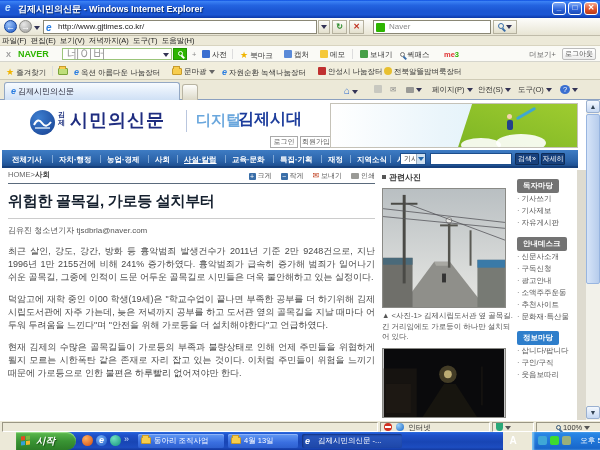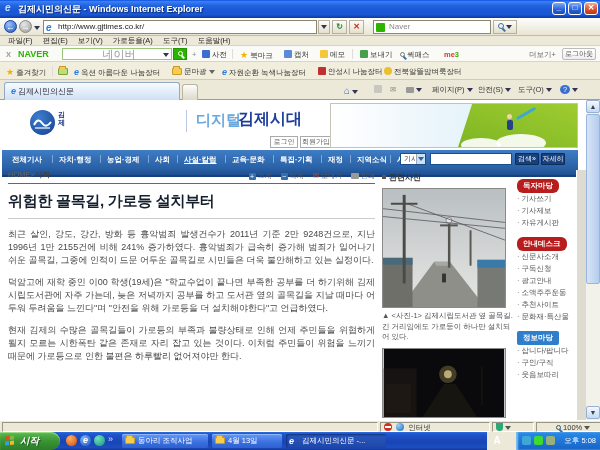--- a/index.html
+++ b/index.html
@@ -30,29 +30,29 @@
   .small-btn { position:absolute; top:2px; height:14px; border:1px solid #b5b19e; background:linear-gradient(#fcfcf9,#e3e0cd);
     font-size:8px; text-align:center; line-height:12px; }
   .search-field { position:absolute; left:373px; top:2px; width:118px; height:14px; background:#fff; border:1px solid #8a8775;
     font-size:8px; line-height:12px; color:#8a8a8a; padding-left:15px; }
   .naver-sq { position:absolute; left:2px; top:2px; width:9px; height:9px; background:#2db400; border-radius:1px; }
   .mag { position:relative; display:inline-block; width:6px; height:6px; border:1.5px solid #3a6ea8; border-radius:50%; }
   .mag::after { content:""; position:absolute; width:4px; height:1.5px; background:#3a6ea8; transform:rotate(45deg); right:-3px; bottom:-2px; }
 
   .menubar { position:absolute; left:0; top:36px; width:600px; height:10px; background:#ece9d8; border-bottom:1px solid #d8d4c0;
     font-size:7.5px; color:#222; }
-  .menubar span { margin-left:8px; }
+  .menubar span { margin-left:2px; }
 
   .naverbar { position:absolute; left:0; top:46px; width:600px; height:16px; background:#fafaf6; border-bottom:1px solid #d5d5cd;
     font-size:7.5px; color:#333; }
   .nb-item { position:absolute; top:4px; white-space:nowrap; }
   .nb-ic { display:inline-block; width:8px; height:8px; vertical-align:-1px; margin-right:2px; border-radius:1px; }
   .vsep { position:absolute; top:3px; width:1px; height:10px; background:#ddd; }
   .naver-combo { position:absolute; left:62px; top:2px; width:110px; height:12px; border:1px solid #9bc57a; background:#fff;
-    font-size:11px; color:#999; line-height:10px; padding-left:4px;text-align:center; }
+    font-size:13px; color:#999; line-height:10px; padding-left:4px; }
   .naver-go { position:absolute; left:173px; top:2px; width:14px; height:12px; background:#2db400; border:1px solid #219400; text-align:center; }
   .naver-go .mag{ border-color:#fff; width:5px; height:5px; }
   .naver-go .mag::after{ background:#fff; }
   .logout-btn { position:absolute; right:4px; top:2px; width:34px; height:12px; border:1px solid #bbb; background:linear-gradient(#fff,#eee);
     font-size:7px; text-align:center; line-height:10px; color:#555; border-radius:2px; }
 
   .favbar { position:absolute; left:0; top:62px; width:600px; height:18px; background:#f1eedd; border-bottom:1px solid #cfcbb6;
     font-size:7.5px; color:#333; }
   .fav-item { position:absolute; top:5px; white-space:nowrap; }
   .star { color:#f0b400; font-size:9px; }
@@ -81,21 +81,21 @@
   .hdr-btn { position:absolute; top:36px; height:12px; border:1px solid #aaa; background:#fff; font-size:7px; color:#555;
     text-align:center; line-height:10px; }
   .illus { position:absolute; left:330px; top:3px; width:248px; height:45px; border:1px solid #c5c2b8; overflow:hidden;
     background:linear-gradient(90deg,#ffffff 0%,#eaf5fb 45%,#d8eef8 100%); }
   .illus .green { position:absolute; right:-20px; top:-14px; width:130px; height:80px; background:linear-gradient(#9fcc30,#7db524); transform:rotate(18deg); }
   .illus .cloud { position:absolute; background:#fff; border-radius:50%; opacity:.9; }
   .illus .head { position:absolute; width:5px; height:5px; border-radius:50%; background:#f6d3ae; }
   .illus .body { position:absolute; width:6px; height:10px; background:#24418c; border-radius:2px; }
   .illus .ribbon { position:absolute; width:22px; height:3px; background:#3fa7d0; border-radius:2px; transform:rotate(-30deg); }
 
-  .sitenav { position:absolute; left:2px; top:50px; width:576px; height:27px;
+  .sitenav { position:absolute; left:2px; top:50px; width:576px; height:18px;
     background:linear-gradient(180deg,#3e7cc4,#2a62a8 70%,#1e4f90); border-bottom:2px solid #16407c; }
   .snav { position:absolute; top:5px; font-size:7.5px; font-weight:bold; color:#fff; white-space:nowrap; }
   .snav-sep { position:absolute; top:5px; width:1px; height:8px; background:#7ea6d4; }
   .nav-select { position:absolute; left:398px; top:3px; width:26px; height:12px; background:#fff; font-size:7px; color:#333;
     line-height:10px; padding-left:3px; border:1px solid #1d4e8c; }
   .nav-select .box { position:absolute; right:0; top:0; width:9px; height:10px; background:#cfe0f0; border-left:1px solid #9ab; text-align:center; }
   .nav-input { position:absolute; left:428px; top:3px; width:82px; height:12px; border:1px solid #1d4e8c; background:#fff; font-size:7px; }
   .nav-btn { position:absolute; top:3px; height:12px; background:#17407c; border:1px solid #0d2c58; color:#fff; font-size:7px;
     text-align:center; line-height:10px; border-radius:1px; }
 
@@ -113,40 +113,40 @@
   .a-body p { margin-top:9px; font-size:9px; line-height:1.45; color:#474747; text-align:justify; }
 
   .photos { position:absolute; left:382px; top:72px; width:132px; }
   .ph-head { font-size:8px; font-weight:bold; color:#333; }
   .ph-head::before { content:""; display:inline-block; width:4px; height:4px; background:#555; margin-right:3px; vertical-align:1px; }
   .photo { margin-top:5px; border:1px solid #8a8a86; display:block; }
   .caption { margin-top:3px; font-size:7.5px; line-height:1.4; color:#555; }
 
   .sidebar { position:absolute; left:517px; top:74px; width:60px; }
   .sb-head { display:inline-block; font-size:7.5px; font-weight:bold; color:#fff; padding:2px 6px; border-radius:2px; margin-top:8px; }
-  .sb-head.teal { background:#b91c1c;border-radius:6px; }
+  .sb-head.teal { background:#737373; }
   .sb-head.blue { background:#2e7ecb; }
   .sb-item { font-size:7.5px; color:#555; line-height:12px; white-space:nowrap; }
   .sb-item::before { content:"·"; margin-right:2px; color:#888; }
 
   .scrollbar { position:absolute; left:586px; top:100px; width:14px; height:320px; background:#f2f1ea; }
   .sc-btn { position:absolute; left:0; width:14px; height:13px; background:linear-gradient(#f4f8fe,#c6d8f2); border:1px solid #9ab0d0;
     border-radius:2px; color:#345; font-size:7px; text-align:center; line-height:12px; }
   .sc-thumb { position:absolute; left:0; top:14px; width:14px; height:170px; background:linear-gradient(90deg,#d6e4f8,#b6ccec);
     border:1px solid #98b5e0; border-radius:2px; }
 
   
   .statusbar { position:absolute; left:0; top:420px; width:600px; height:12px; background:#ece9d8; border-top:1px solid #fff; font-size:7.5px; color:#333; }
   .st-panel { position:absolute; top:1px; height:10px; border:1px solid; border-color:#9a9684 #fff #fff #9a9684; }
   .globe { display:inline-block; width:8px; height:8px; border-radius:50%; background:radial-gradient(circle at 30% 30%,#9cd0f8,#1868c8); vertical-align:-1px; margin:0 2px; }
   .err-ic { display:inline-block; width:8px; height:8px; border-radius:50%; background:#d03020; vertical-align:-1px; position:relative; }
   .err-ic::after { content:""; position:absolute; left:1px; top:3px; width:6px; height:2px; background:#fff; }
   .shield-ic { display:inline-block; width:7px; height:8px; background:#2aa878; border-radius:0 0 4px 4px; vertical-align:-1px; }
 
-  .taskbar { position:absolute; left:0; top:432px; width:487px; height:18px;
+  .taskbar { position:absolute; left:16px; top:432px; width:487px; height:18px;
     background:linear-gradient(180deg,#2f71e0 0%,#225ad4 8%,#1e50c8 20%,#1845b4 55%,#1d4dc0 85%,#1339a0 100%); }
   .startbtn { position:absolute; left:0; top:0; width:60px; height:18px; border-radius:0 9px 9px 0;
     background:linear-gradient(180deg,#5dbb4e,#3a9434 50%,#2c7d27); box-shadow:inset 0 1px 1px #9fe08f;
     color:#fff; font-size:9.5px; font-weight:bold; font-style:italic; line-height:18px; padding-left:20px; text-shadow:1px 1px 1px #1c5418; }
   .winflag { position:absolute; left:5px; top:4px; width:10px; height:10px; transform:skewY(-6deg); }
   .winflag i { position:absolute; width:4px; height:4px; }
   .ql-ic { position:absolute; top:3px; width:11px; height:11px; border-radius:50%; font-size:9px; line-height:11px; text-align:center; color:#fff; }
   .task { position:absolute; top:2px; height:14px; border-radius:2px; background:linear-gradient(#639af4,#3a6fe0 60%,#2e60cf);
     box-shadow:inset 0 1px 0 #8fb4f8; color:#fff; font-size:7.5px; line-height:14px; padding-left:16px; white-space:nowrap; overflow:hidden; }
   .task .folder, .task .ie-glyph { position:absolute; left:3px; top:3px; }
@@ -186,21 +186,21 @@
       <span class="naver-sq"></span>
       <span>Naver</span>
     </div>
     <span class="small-btn" style="left:493px;width:24px;"><span class="mag"></span> <span class="tri-down"></span></span>
   </div>
 
   <div class="menubar">
     <span>파일(F)</span>
     <span>편집(E)</span>
     <span>보기(V)</span>
-    <span>가로등을(A)</span>
+    <span>저녁까지(A)</span>
     <span>도구(T)</span>
     <span>도움말(H)</span>
   </div>
 
   <div class="naverbar">
     <span class="nb-item" style="left:6px;color:#999;font-weight:bold;">X</span>
     <span class="nb-item" style="left:18px;color:#2db400;font-weight:bold;font-size:9px;top:3px;">NAVER</span>
     <div class="naver-combo">
       <span>네이버</span>
       <span class="tri-down" style="position:absolute;right:2px;top:4px;"></span>
@@ -249,20 +249,21 @@
     <div class="site-logo-circle">
       <svg width="19" height="14" viewBox="0 0 19 14">
         <path d="M1 9 Q5 1 9 7 Q13 13 18 6" stroke="#fff" stroke-width="2" fill="none"></path>
         <path d="M2 12 H17" stroke="#cfe0f5" stroke-width="1.5" fill="none"></path>
       </svg>
     </div>
     <div class="logo-stack">
       <div>김</div>
       <div>제</div>
     </div>
+    <div class="logo-name">시민의신문</div>
     <div class="logo-div"></div>
     <div class="slogan-light">디지털</div>
     <div class="slogan-bold">김제시대</div>
     <div class="hdr-btn" style="left:270px;width:28px;">로그인</div>
     <div class="hdr-btn" style="left:300px;width:32px;">회원가입</div>
     <div class="illus">
       <div class="green"></div>
       <div class="cloud" style="left:130px;top:34px;width:40px;height:14px;"></div>
       <div class="cloud" style="left:165px;top:30px;width:50px;height:18px;"></div>
       <div class="body" style="left:176px;top:16px;"></div>
@@ -301,20 +302,21 @@
         <span>HOME</span><span>&gt;</span><b>사회</b>
         <span class="tools">
           <span class="tl"><span class="tbox">+</span> <span>크게</span></span>
           <span class="tl"><span class="tbox">−</span> <span>작게</span></span>
           <span class="tl"><span class="tmail">✉</span> <span>보내기</span></span>
           <span class="tl"><span class="tprint"></span> <span>인쇄</span></span>
         </span>
       </div>
       <div class="a-title">위험한 골목길, 가로등 설치부터</div>
       <div class="a-divider"></div>
+      <div class="a-byline">김유진 청소년기자 tjsdbrla@naver.com</div>
       <div class="a-body">
         <p>최근 살인, 강도, 강간, 방화 등 흉악범죄 발생건수가 2011년 기준 2만 9248건으로, 지난 1996년 1만 2155건에 비해 241% 증가하였다. 흉악범죄가 급속히 증가해 범죄가 일어나기 쉬운 골목길, 그중에 인적이 드문 어두운 골목길로 시민들은 더욱 불안해하고 있는 실정이다.</p>
         <p>덕암고에 재학 중인 이00 학생(19세)은 "학교수업이 끝나면 부족한 공부를 더 하기위해 김제시립도서관에 자주 가는데, 늦은 저녁까지 공부를 하고 도서관 옆의 골목길을 지날 때마다 어두워 두려움을 느낀다"며 "안전을 위해 가로등을 더 설치해야한다"고 언급하였다.</p>
         <p>현재 김제의 수많은 골목길들이 가로등의 부족과 불량상태로 인해 언제 주민들을 위협하게 될지 모르는 시한폭탄 같은 존재로 자리 잡고 있는 것이다. 이처럼 주민들이 위험을 느끼기 때문에 가로등으로 인한 불편은 하루빨리 없어져야만 한다.</p>
       </div>
     </div>
 
     <div class="photos">
       <div class="ph-head">관련사진</div>
       <svg class="photo" width="124" height="120" viewBox="0 0 124 120">

